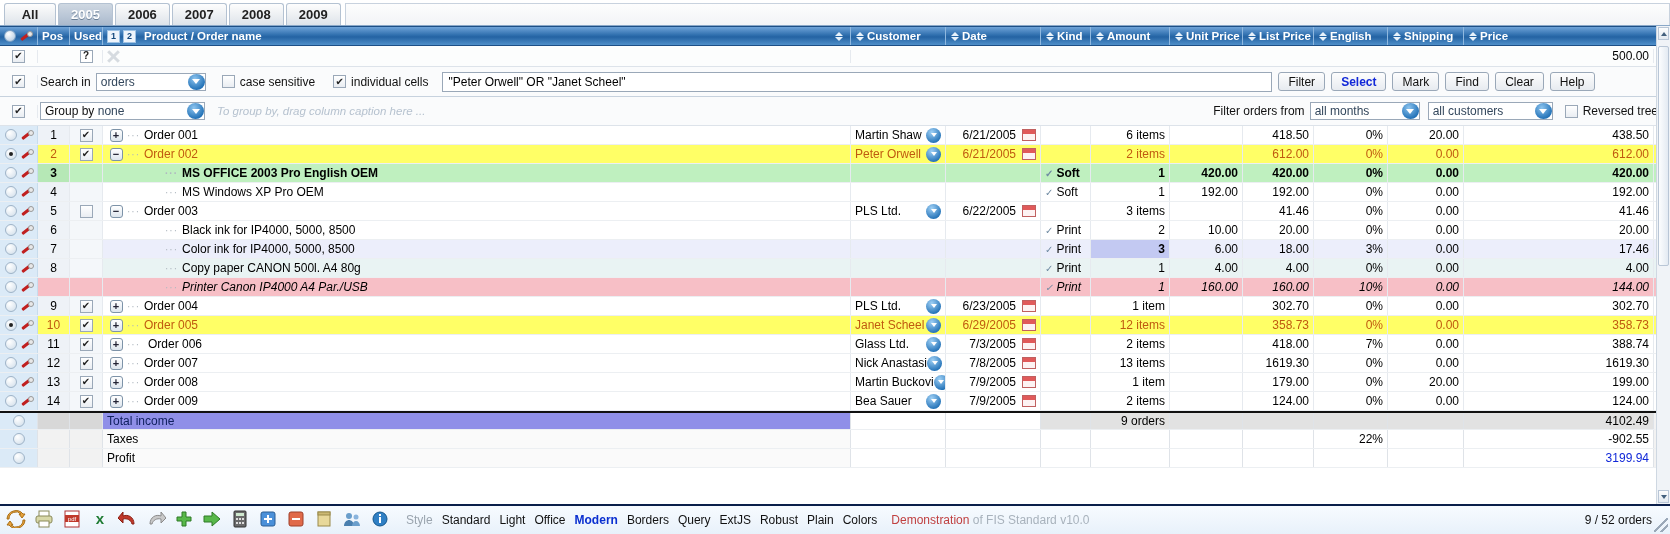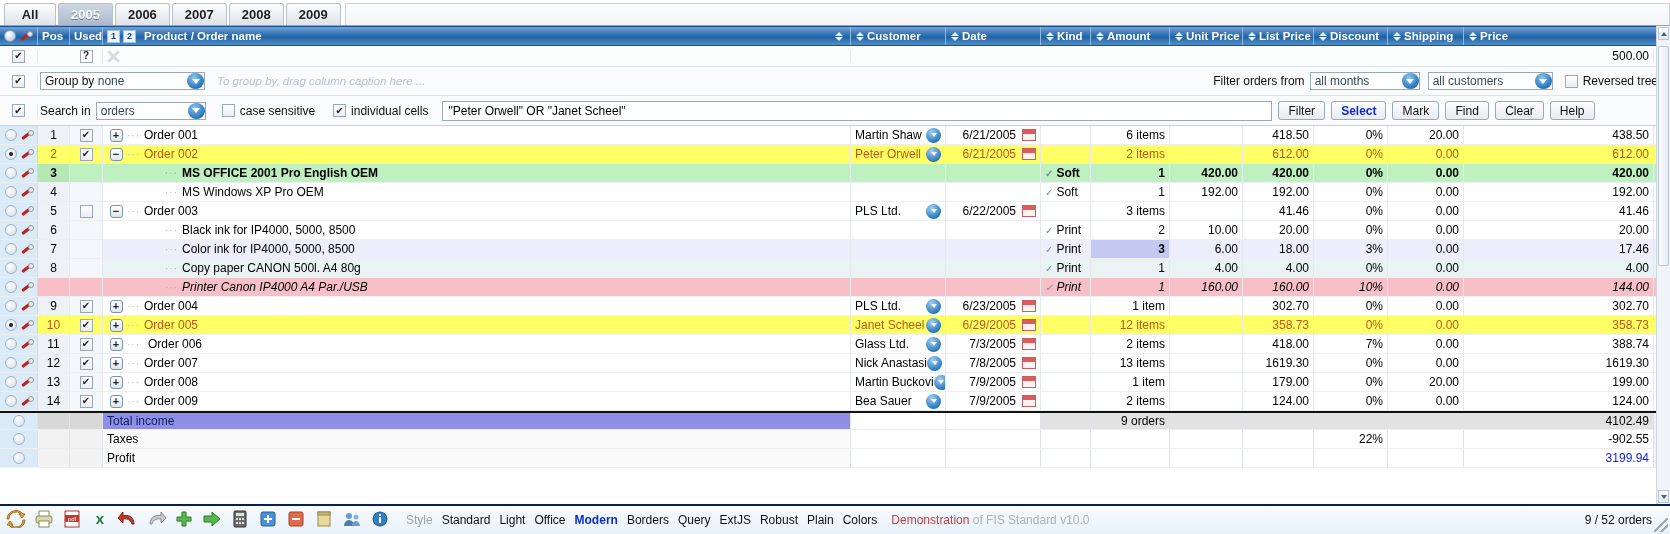--- a/index.html
+++ b/index.html
@@ -388,21 +388,21 @@
           <i class="up"></i>
           <i class="dn"></i>
         </span>
       <span>List Price</span>
     </div>
     <div class="hc" style="width:74px">
       <span class="sorticon">
           <i class="up"></i>
           <i class="dn"></i>
         </span>
-      <span>Discount</span>
+      <span>English</span>
     </div>
     <div class="hc" style="width:76px">
       <span class="sorticon">
           <i class="up"></i>
           <i class="dn"></i>
         </span>
       <span>Shipping</span>
     </div>
     <div class="hc" style="flex:1">
       <span class="sorticon">
@@ -431,43 +431,20 @@
     <div style="width:73px" class="cell"></div>
     <div style="width:71px" class="cell"></div>
     <div style="width:74px" class="cell"></div>
     <div style="width:76px" class="cell"></div>
     <div style="flex:1" class="cell num">
       <span>500.00</span>
     </div>
     <div style="width:16px"></div>
   </div>
 
-  <div class="toolrow r2">
-    <div style="width:38px" class="cell ctr">
-      <span class="chk on"></span>
-    </div>
-    <div class="combo" style="width:165px;margin-left:2px">
-      <span class="lbl">Group by</span>&nbsp;<span class="val">none</span>
-      <span class="arrowbtn"></span>
-    </div>
-    <span class="hint">To group by, drag column caption here ...</span>
-
-    <span class="lbl" style="margin-left:auto">Filter orders from</span>
-    <div class="combo" style="width:110px;margin-left:5px">
-      <span class="val">all months</span>
-      <span class="arrowbtn"></span>
-    </div>
-    <div class="combo" style="width:125px;margin-left:8px">
-      <span class="val">all customers</span>
-      <span class="arrowbtn"></span>
-    </div>
-    <span class="chk empty" style="margin-left:12px"></span>
-    <span class="lbl" style="margin-left:5px;margin-right:12px">Reversed tree</span>
-  </div>
-
   <div class="toolrow r3">
     <div style="width:38px" class="cell ctr">
       <span class="chk on"></span>
     </div>
     <span class="lbl" style="margin-left:2px">Search in</span>
     <div class="combo" style="width:110px;margin-left:5px">
       <span class="val">orders</span>
       <span class="arrowbtn"></span>
     </div>
     <span class="chk empty" style="margin-left:16px"></span>
@@ -490,20 +467,43 @@
         <span>Find</span>
       </div>
     <div class="btn">
         <span>Clear</span>
       </div>
     <div class="btn" style="margin-right:10px">
         <span>Help</span>
       </div>
   </div>
 
+  <div class="toolrow r2">
+    <div style="width:38px" class="cell ctr">
+      <span class="chk on"></span>
+    </div>
+    <div class="combo" style="width:165px;margin-left:2px">
+      <span class="lbl">Group by</span>&nbsp;<span class="val">none</span>
+      <span class="arrowbtn"></span>
+    </div>
+    <span class="hint">To group by, drag column caption here ...</span>
+
+    <span class="lbl" style="margin-left:auto">Filter orders from</span>
+    <div class="combo" style="width:110px;margin-left:5px">
+      <span class="val">all months</span>
+      <span class="arrowbtn"></span>
+    </div>
+    <div class="combo" style="width:125px;margin-left:8px">
+      <span class="val">all customers</span>
+      <span class="arrowbtn"></span>
+    </div>
+    <span class="chk empty" style="margin-left:12px"></span>
+    <span class="lbl" style="margin-left:5px;margin-right:12px">Reversed tree</span>
+  </div>
+
   <div class="rows" id="rows-container">
       <div class="row" style="background: rgb(255, 255, 255);">
         <div class="cell ctr" style="width: 38px; background: rgb(219, 234, 247); border-right: 1px solid rgb(200, 220, 236);">
           <span class="radio"></span>
           <span class="pin-ico" style="margin-left:3px"></span>
         </div>
         <div class="cell ctr" style="width: 32px; background: rgb(238, 242, 247);">
           <span>1</span>
         </div>
         <div class="cell ctr" style="width: 33px; background: rgb(244, 247, 250);">
@@ -598,21 +598,21 @@
           <span class="pin-ico" style="margin-left:3px"></span>
         </div>
         <div class="cell ctr" style="width: 32px; background: rgb(182, 232, 182);">
           <span>3</span>
         </div>
         <div class="cell ctr" style="width: 33px;"></div>
         <div class="cell " style="width: 748px;">
           <span style="display:inline-block;width:38px"></span>
           <span class="treeline"></span>
           <span class="dots">···</span>
-          <span style="margin-left:2px">MS OFFICE 2001 Pro English OEM</span>
+          <span style="margin-left:2px">MS OFFICE 2003 Pro English OEM</span>
         </div>
         <div class="cell " style="width: 95px;"></div>
         <div class="cell " style="width: 95px;"></div>
         <div class="cell " style="width: 50px;">
           <span class="tick">✓</span>
           <span>Soft</span>
         </div>
         <div class="cell num" style="width: 79px;">
           <span>1</span>
         </div>

